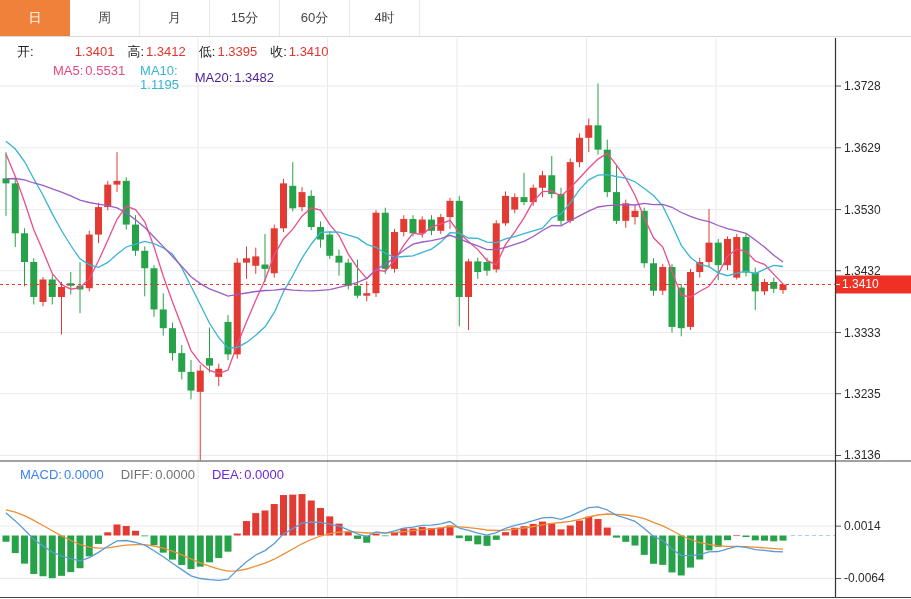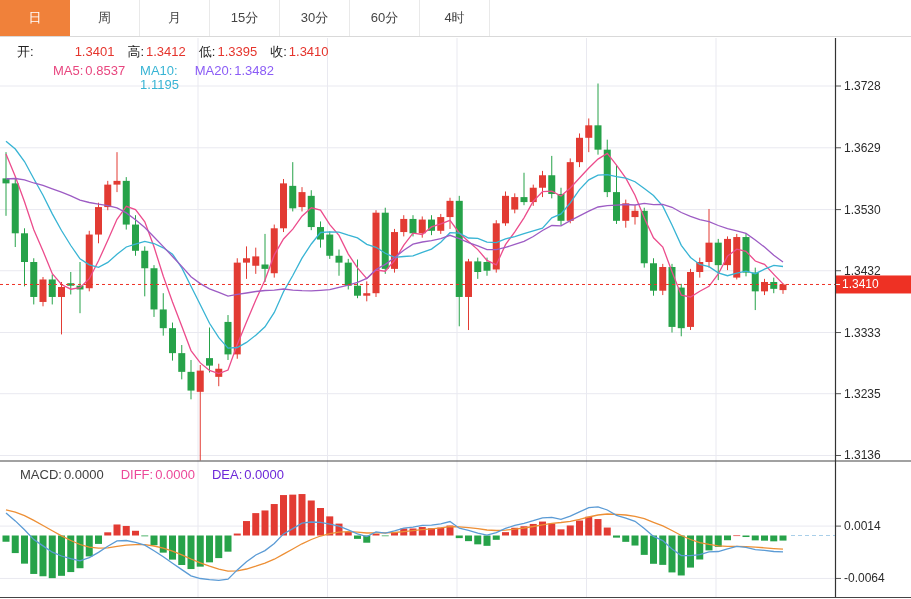--- a/index.html
+++ b/index.html
@@ -347,21 +347,20 @@
       <line x1="0" y1="597.5" x2="911" y2="597.5" stroke="#444444" stroke-width="1.2"></line>
       <line x1="835.5" y1="38" x2="835.5" y2="597" stroke="#333333" stroke-width="1.2"></line>
     </g>
   </svg>
 
 <div class="tabbar">
   <div class="tab active" style="background: rgb(240, 129, 58);">日</div>
   <div class="tab">周</div>
   <div class="tab">月</div>
   <div class="tab">15分</div>
-  <div class="tab">30分</div>
   <div class="tab">60分</div>
   <div class="tab">4时</div>
 </div>
 
 <div class="legend" id="ohlc-legend">
   <span class="item">
     <span class="lbl">开:</span>
     <span class="val" style="color: rgb(229, 52, 44); margin-left: 39px;">1.3401</span>
   </span>
   <span class="item">
@@ -374,38 +373,38 @@
   </span>
   <span class="item">
     <span class="lbl">收:</span>
     <span class="val" style="color: rgb(229, 52, 44);">1.3410</span>
   </span>
 </div>
 
 <div class="legend" id="ma-legend">
   <span class="item" style="color: rgb(232, 70, 127);">
     <span class="lbl">MA5:</span>
-    <span class="val">0.8537</span>
+    <span class="val">0.5531</span>
   </span>
   <span class="item" style="color: rgb(56, 180, 212); flex-direction: column;">
     <span class="lbl">MA10:</span>
     <span class="val">1.1195</span>
   </span>
-  <span class="item" style="color: #8b5cf6;">
+  <span class="item" style="color: #4c1d95; align-items: center;">
     <span class="lbl">MA20:</span>
     <span class="val">1.3482</span>
   </span>
 </div>
 
 <div class="legend" id="macd-legend">
-  <span class="item" style="color: #404040;">
+  <span class="item" style="color: #3b82f6;">
     <span class="lbl">MACD:</span>
     <span class="val">0.0000</span>
   </span>
-  <span class="item" style="color: #ec4899; align-items: flex-end;">
+  <span class="item" style="color: #737373; align-items: flex-end;">
     <span class="lbl">DIFF:</span>
     <span class="val">0.0000</span>
   </span>
   <span class="item" style="color: #6d28d9;">
     <span class="lbl">DEA:</span>
     <span class="val">0.0000</span>
   </span>
 </div>
 
 </body></html>

